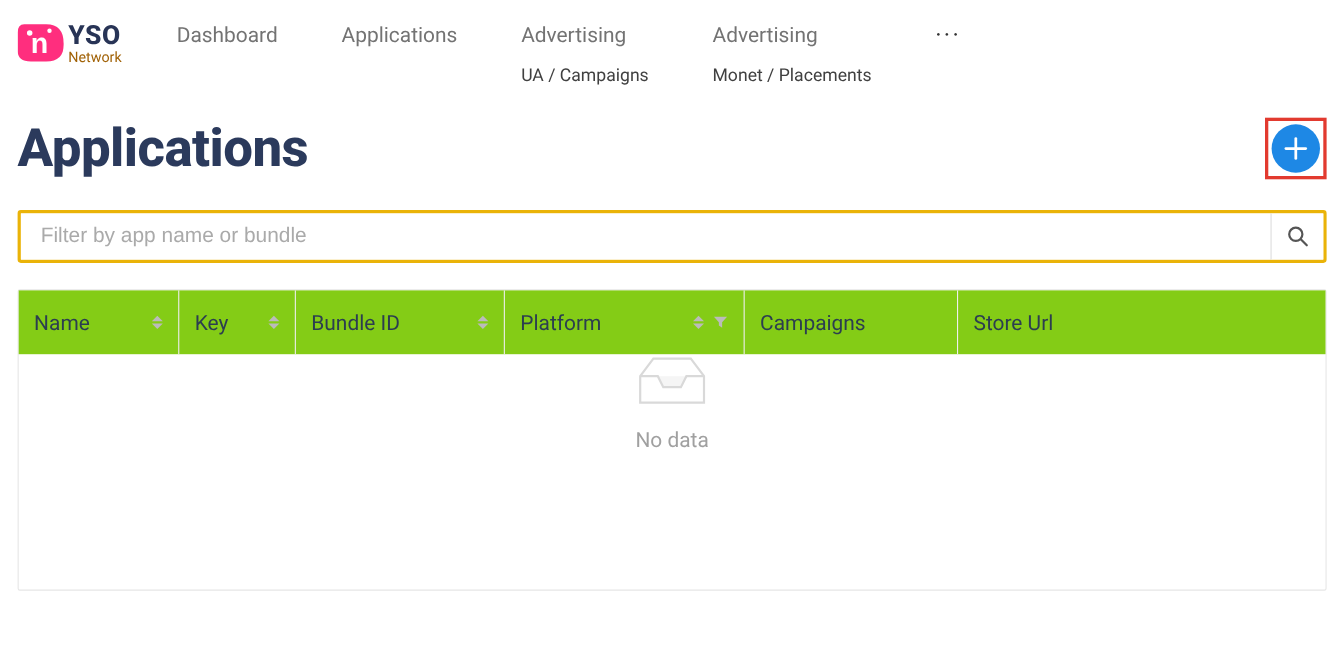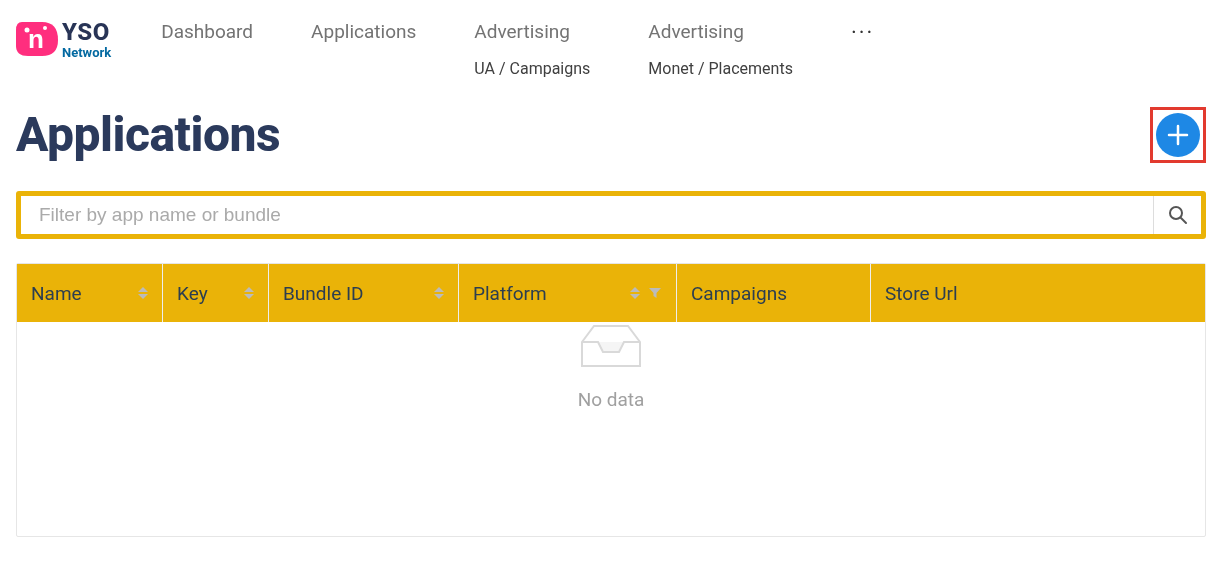--- a/index.html
+++ b/index.html
@@ -32,22 +32,22 @@
       line-height: 1;
     }
     .logo-yso {
       font-size: 24px;
       font-weight: 800;
       color: #283456;
       letter-spacing: 0.5px;
     }
     .logo-network {
       font-size: 13px;
-      font-weight: 700;
-      color: #0369a1;
+      font-weight: 400;
+      color: #a16207;
       align-self: flex-end;
       margin-top: 2px;
     }
     .nav {
       display: flex;
       gap: 58px;
     }
     .nav-col {
       display: flex;
       flex-direction: column;
@@ -98,21 +98,21 @@
       height: 44px;
       border-radius: 50%;
       background: #1e88e5;
       display: flex;
       align-items: center;
       justify-content: center;
       cursor: pointer;
     }
     .filter-row {
       display: flex;
-      border: 5px solid #eab308;
+      border: 3px solid #eab308;
       border-radius: 3px;
       height: 48px;
       margin-bottom: 24px;
     }
     .filter-input {
       flex: 1;
       border: none;
       outline: none;
       padding: 0 18px;
       font-size: 19px;
@@ -128,21 +128,21 @@
       justify-content: center;
       cursor: pointer;
       background: #fff;
     }
     .table {
       border: 1px solid #e6e6e6;
       border-radius: 2px;
     }
     .thead {
       display: flex;
-      background: #eab308;
+      background: #84cc16;
       height: 58px;
     }
     .th {
       display: flex;
       align-items: center;
       padding: 0 14px;
       border-right: 1px solid #eee;
       font-size: 19px;
       color: #2c3e50;
       gap: 8px;

